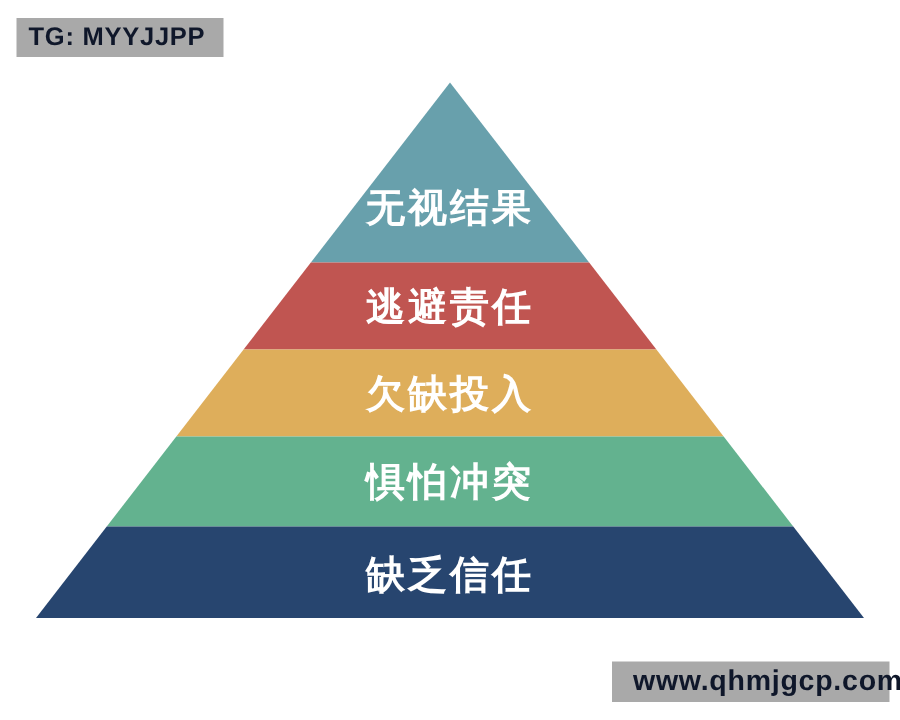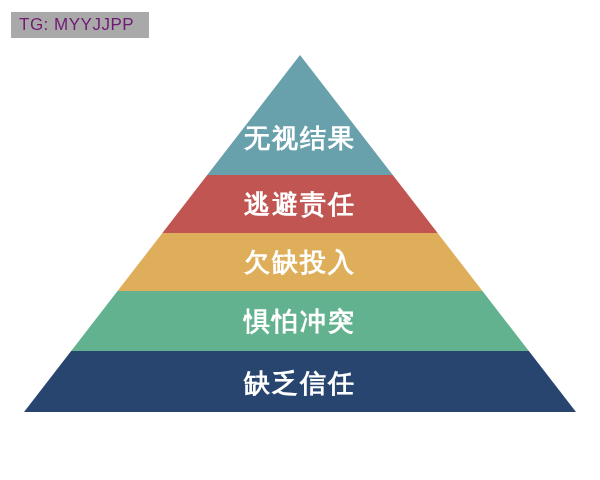--- a/index.html
+++ b/index.html
@@ -29,24 +29,25 @@
   svg.pyramid text {
     font-family: "Liberation Sans", "DejaVu Sans", sans-serif;
     font-weight: bold;
     font-size: 26px;
     letter-spacing: 2px;
     fill: #ffffff;
     text-anchor: middle;
   }
   .watermark {
     position: absolute;
-    color: #701a75;
+    color: #0f172a;
     background: #a9a9a9;
     white-space: nowrap;
     box-sizing: border-box;
+    font-weight: bold;
   }
   .watermark.top-left {
     left: 11px;
     top: 12px;
     width: 138px;
     height: 26px;
     line-height: 26px;
     padding-left: 8px;
     font-size: 17px;
     letter-spacing: 0.5px;
@@ -77,14 +78,15 @@
         <text x="300" y="262" dominant-baseline="central">欠缺投入</text>
         <polygon points="117.54621848739495,291 482.453781512605,291 528.8403361344538,351 71.15966386554621,351" fill="#63b28f"></polygon>
         <text x="300" y="321" dominant-baseline="central">惧怕冲突</text>
         <polygon points="71.15966386554621,351 528.8403361344538,351 576,412 24,412" fill="#27456f"></polygon>
         <text x="300" y="383" dominant-baseline="central">缺乏信任</text>
       </g>
   </svg>
 
   <div class="watermark top-left">TG: MYYJJPP</div>
 
+  <div class="watermark bottom-right">www.qhmjgcp.com</div>
 
 </div>
 
 </body></html>

